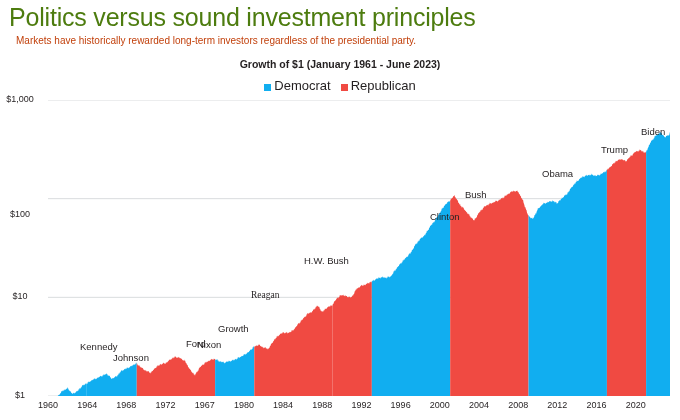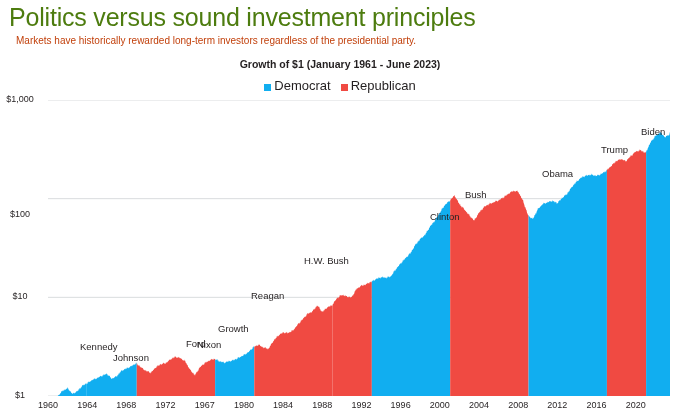--- a/index.html
+++ b/index.html
@@ -120,20 +120,20 @@
     <div class="xlabel" style="left: 458.992px;">2004</div>
     <div class="xlabel" style="left: 498.173px;">2008</div>
     <div class="xlabel" style="left: 537.354px;">2012</div>
     <div class="xlabel" style="left: 576.535px;">2016</div>
     <div class="xlabel" style="left: 615.717px;">2020</div>
     <div class="pres-label" style="left: 80px; top: 341px; text-align: center;">Kennedy</div>
     <div class="pres-label" style="left: 113px; top: 352px;">Johnson</div>
     <div class="pres-label" style="left: 153px; top: 339px; margin-left: 44px;">Nixon</div>
     <div class="pres-label" style="left: 186px; top: 338px;">Ford</div>
     <div class="pres-label" style="left: 218px; top: 323px;">Growth</div>
-    <div class="pres-label" style="left: 251px; top: 290px;">Reagan</div>
+    <div class="pres-label" style="left: 251px; top: 290px; font-family: Liberation Serif, serif;">Reagan</div>
     <div class="pres-label" style="left: 304px; top: 255px;">H.W. Bush</div>
     <div class="pres-label" style="left: 382px; top: 211px; margin-left: 48px;">Clinton</div>
     <div class="pres-label" style="left: 465px; top: 189px;">Bush</div>
     <div class="pres-label" style="left: 542px; top: 168px;">Obama</div>
     <div class="pres-label" style="left: 601px; top: 144px; text-align: right;">Trump</div>
     <div class="pres-label" style="left: 641px; top: 126px;">Biden</div>
   </div>
 
 </body></html>

